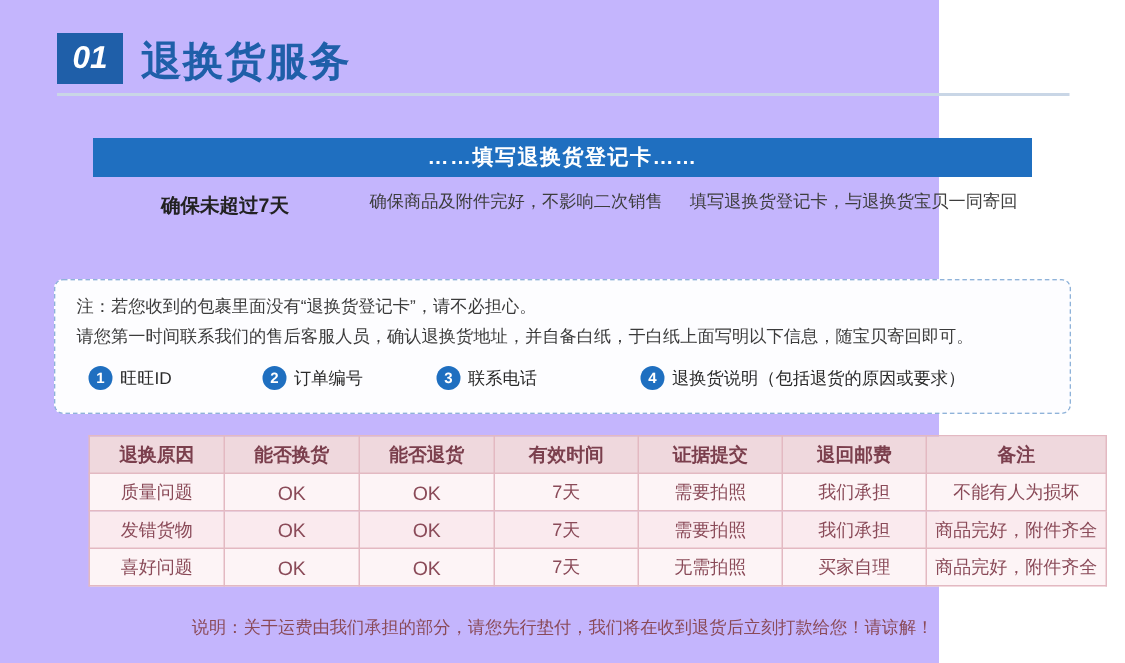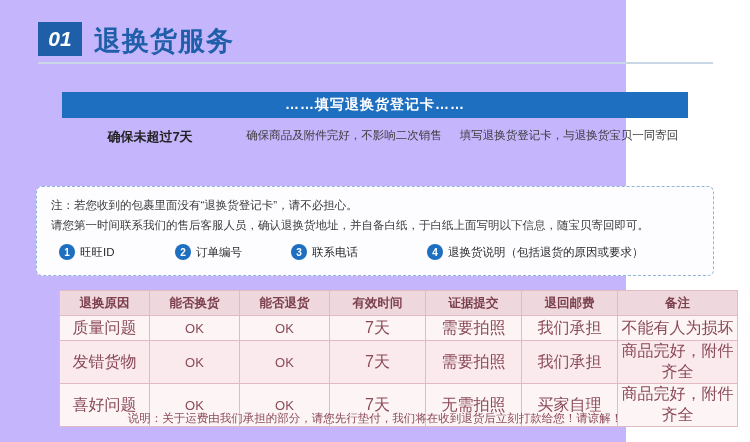--- a/index.html
+++ b/index.html
@@ -155,21 +155,21 @@
     margin-left: 23px;
   }
   table {
     border-collapse: collapse;
     width: 100%;
     table-layout: fixed;
   }
   th, td {
     border: 1px solid #e3b9c2;
     height: 25px;
-    font-size: 16px;
+    font-size: 12px;
     text-align: center;
     color: #8a4a58;
     padding: 0 2px;
   }
   thead th {
     background: #efd8dd;
     font-weight: bold;
     color: #7b3f4d;
     font-size: 12.5px;
   }

